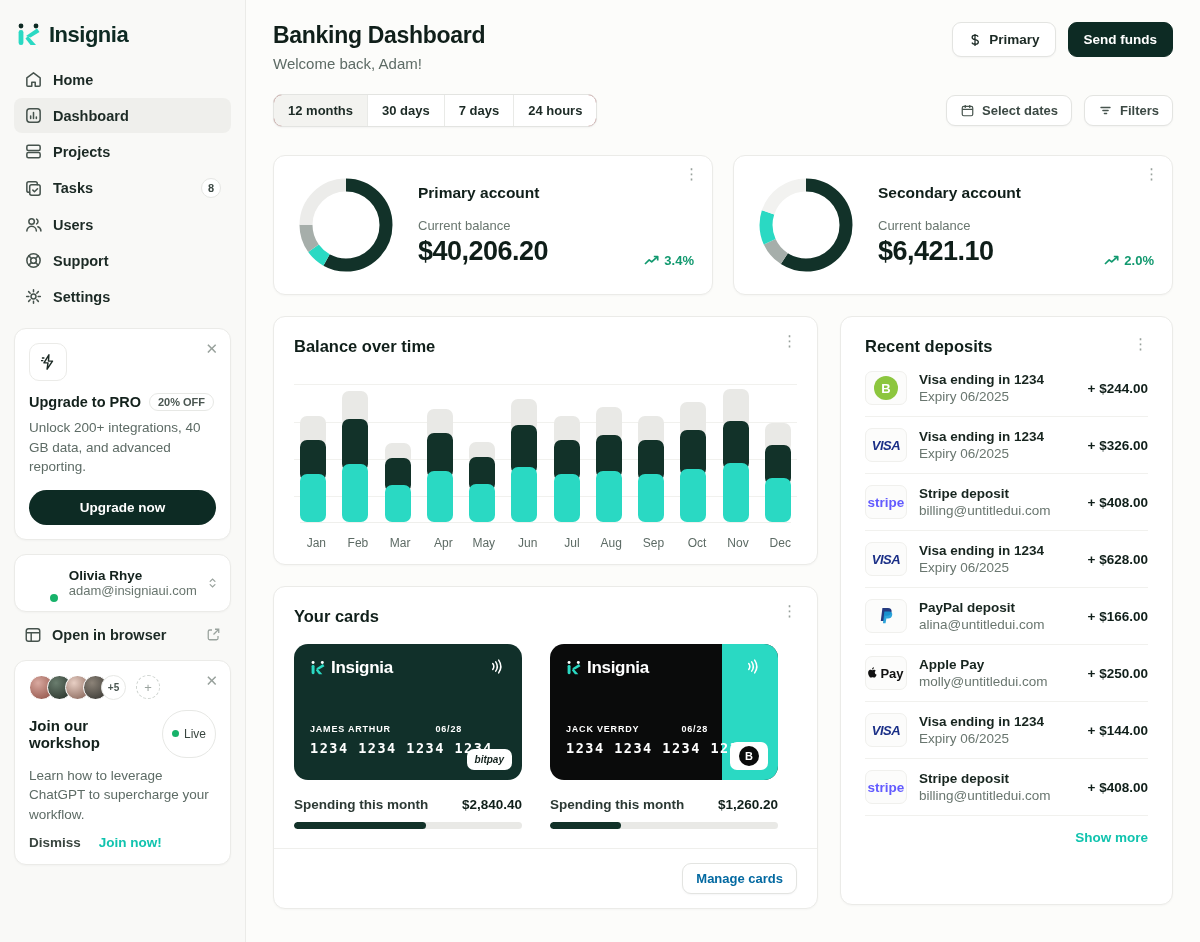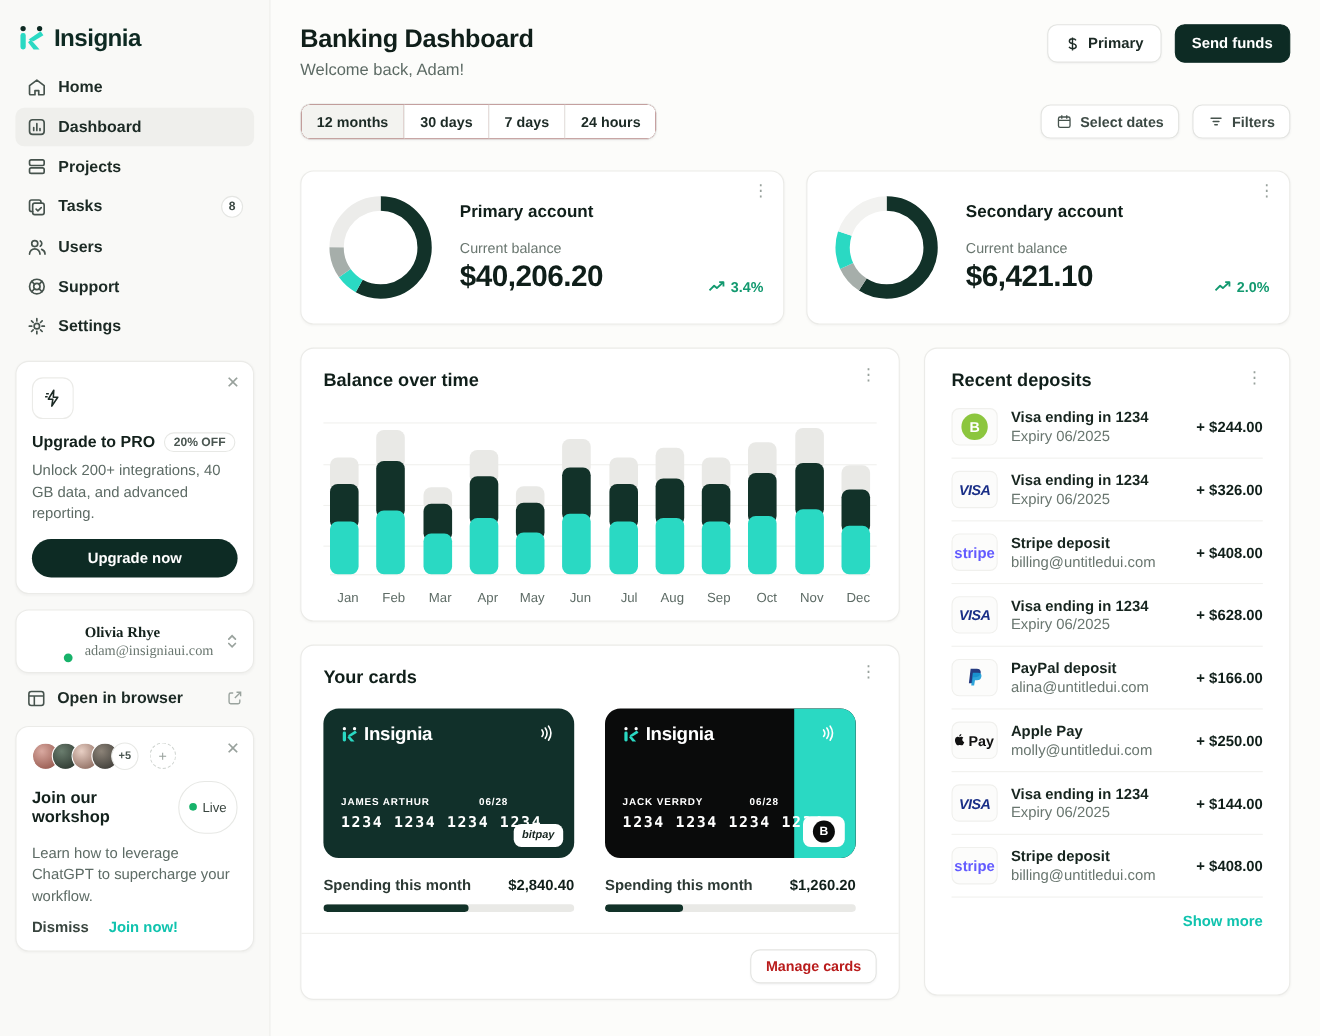--- a/index.html
+++ b/index.html
@@ -18,21 +18,21 @@
   .nav-item svg { stroke:#46534d; }
   .nav-badge { margin-left:auto; font-size:11px; color:#3c4944; border:1px solid #e5e6e3; background:#fff; border-radius:50%; width:20px; height:20px; display:flex; align-items:center; justify-content:center; }
   .side-card { background:#fff; border:1px solid #ebebe8; border-radius:12px; padding:14px; position:relative; margin-top:14px; box-shadow:0 1px 2px rgba(16,24,40,.03); }
   .close-x { position:absolute; top:12px; right:12px; color:#98a19c; font-size:15px; cursor:pointer; line-height:1; }
   .zap-tile { width:38px; height:38px; border:1px solid #ebebe8; border-radius:10px; display:flex; align-items:center; justify-content:center; margin-bottom:12px; background:#fff; }
   .upgrade-title-row { display:flex; align-items:center; gap:8px; margin-bottom:7px; }
   .upgrade-title { font-size:14.5px; font-weight:700; color:#13211c; }
   .pill { font-size:11px; font-weight:600; color:#4a5651; border:1px solid #e7e8e5; border-radius:999px; padding:2px 8px; background:#fff; }
   .side-desc { font-size:13.5px; color:#5d6b65; line-height:1.45; }
   .btn-dark { display:block; width:100%; margin-top:13px; background:#0d2b24; color:#fff; font-size:13.5px; font-weight:700; border:none; border-radius:999px; padding:10px 0; cursor:pointer; font-family:inherit; }
-  .user-card { display:flex; align-items:center; gap:10px;font-family:Liberation Serif, serif; }
+  .user-card { display:flex; align-items:center; gap:10px; }
   .avatar-wrap { position:relative; width:40px; height:40px; }
   .avatar { width:40px; height:40px; border-radius:50%; background:radial-gradient(circle at 35% 30%, #c79a72, #8a5f3f 60%, #33302b); }
   .online-dot { position:absolute; right:-1px; bottom:-1px; width:12px; height:12px; border-radius:50%; background:#17b26a; border:2px solid #fff; }
   .user-name { font-size:13.5px; font-weight:700; color:#13211c; }
   .user-email { font-size:13px; color:#69766f; }
   .chev-updown { margin-left:auto; color:#9aa39e; }
   .open-browser { display:flex; align-items:center; gap:10px; padding:14px 10px 4px; font-size:14.5px; font-weight:600; color:#1c2a25; cursor:pointer; }
   .open-browser .ext { margin-left:auto; }
   .avatars-row { display:flex; align-items:center; margin-bottom:10px; }
   .mini-av { width:25px; height:25px; border-radius:50%; border:1.5px solid #fff; margin-right:-7px; }
@@ -521,21 +521,21 @@
               <div class="spend-row">
                 <span class="spend-label">Spending this month</span>
                 <span class="spend-amt">$1,260.20</span>
               </div>
               <div class="progress">
                 <div class="progress-fill" style="width:31%"></div>
               </div>
             </div>
           </div>
         <div class="cards-footer">
-          <button class="btn btn-white btn-sm" style="font-weight:700;color:#b91c1c;">Manage cards</button>
+          <button class="btn btn-white btn-sm" style="font-weight:700;color:#0369a1;">Manage cards</button>
         </div>
       </div>
     </div>
 
     <div class="card deposits-card" style="grid-column:2; grid-row:2;">
       <div class="dep-title-row">
         <span class="panel-title">Recent deposits</span>
         <span class="panel-dots" style="margin-top:3px;">⋮</span>
       </div>
       <div id="dep-list">

